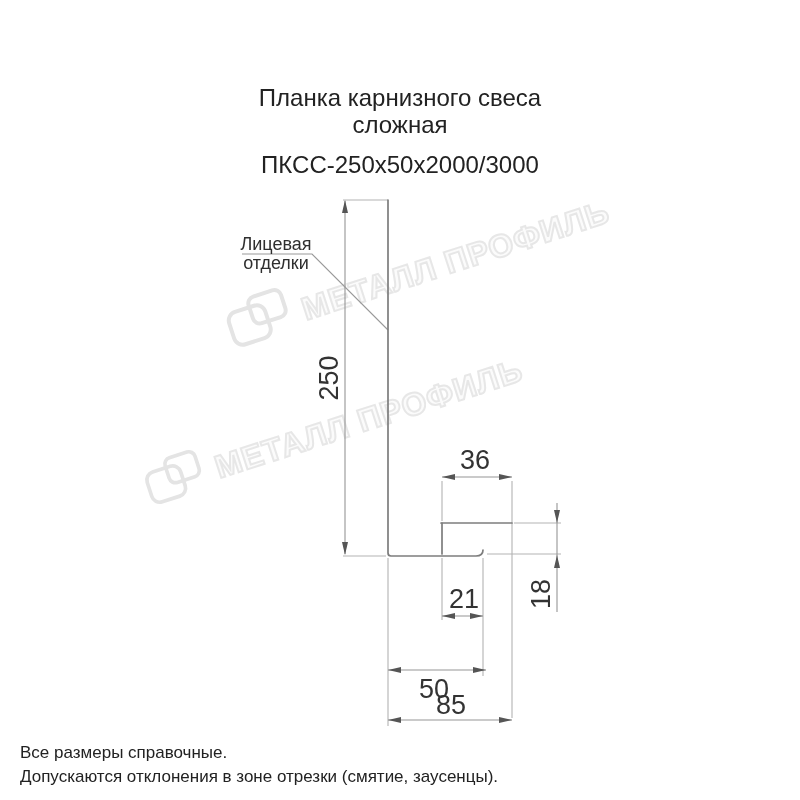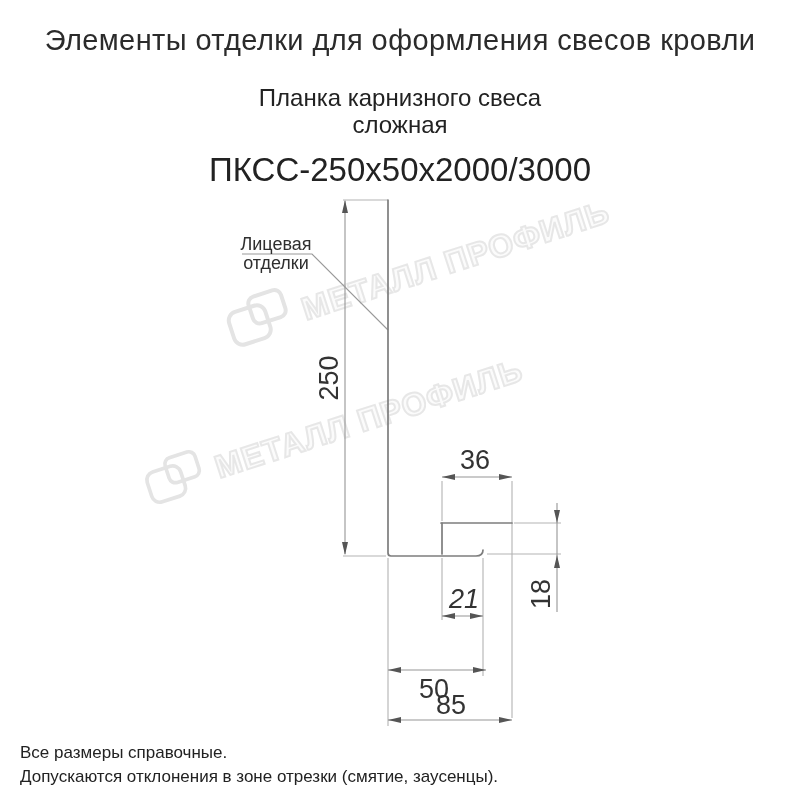--- a/index.html
+++ b/index.html
@@ -14,21 +14,21 @@
     color:var(--ink);
   }
   .abs{position:absolute;}
   .page-title{
     left:0;right:0;top:24px;text-align:center;
     font-size:29px;letter-spacing:.4px;color:var(--ink);white-space:nowrap;
   }
   .product-name{left:0;right:0;text-align:center;font-size:24px;color:#222;white-space:nowrap;}
   .product-name.l1{top:84px;}
   .product-name.l2{top:111px;}
-  .product-code{left:0;right:0;top:151px;text-align:center;font-size:33px;color:#222;white-space:nowrap;}
+  .product-code{left:0;right:0;top:151px;text-align:center;font-size:24px;color:#222;white-space:nowrap;}
 
   
   .wm-band{
     display:flex;align-items:flex-end;gap:10px;
     transform-origin:0 100%;transform:rotate(-18deg);
     pointer-events:none;white-space:nowrap;
   }
   .wm-text{
     font-size:32px;font-weight:bold;letter-spacing:1px;
     color:#fbfbfb;-webkit-text-stroke:2px var(--watermark);
@@ -68,21 +68,20 @@
   <div class="abs wm-band" style="left:152px;top:463px;">
     <svg class="wm-logo" width="64" height="48" viewBox="0 0 68 52">
       <g fill="none" stroke="#e4e4e4" stroke-width="4" stroke-linejoin="round">
         <rect x="4" y="12" width="38" height="34" rx="9"></rect>
         <rect x="28" y="3" width="34" height="28" rx="7"></rect>
       </g>
     </svg>
     <span class="wm-text">МЕТАЛЛ ПРОФИЛЬ</span>
   </div>
 
-  <div class="abs page-title">Элементы отделки для оформления свесов кровли</div>
   <div class="abs product-name l1">Планка карнизного свеса</div>
   <div class="abs product-name l2">сложная</div>
   <div class="abs product-code">ПКСС-250х50х2000/3000</div>
 
   <svg class="abs drawing" width="800" height="800" viewBox="0 0 800 800">
 
     <g stroke="#b3b3b3" stroke-width="1.1" fill="none">
       <path d="M343,200 H388"></path>
       <path d="M343,556 H386"></path>
       <path d="M442,481 V521"></path>
@@ -128,20 +127,20 @@
   </svg>
 
   <div class="abs face-label" style="left:231px;top:235px;">
     <div>Лицевая</div>
     <div>отделки</div>
   </div>
 
   <div class="abs dim-label vert" style="left:329px;top:378px;">250</div>
   <div class="abs dim-label" style="left:475px;top:460px;">36</div>
   <div class="abs dim-label vert" style="left:541px;top:594px;">18</div>
-  <div class="abs dim-label" style="left:464px;top:599px;font-style:italic;">21</div>
+  <div class="abs dim-label" style="left:464px;top:599px;">21</div>
   <div class="abs dim-label" style="left:434px;top:654px;margin-top:35px;">50</div>
   <div class="abs dim-label" style="left:451px;top:705px;">85</div>
 
   <div class="abs footnote f2">Допускаются отклонения в зоне отрезки (смятие, заусенцы).</div>
   <div class="abs footnote f1">Все размеры справочные.</div>
 
 </div>
 
 </body></html>

